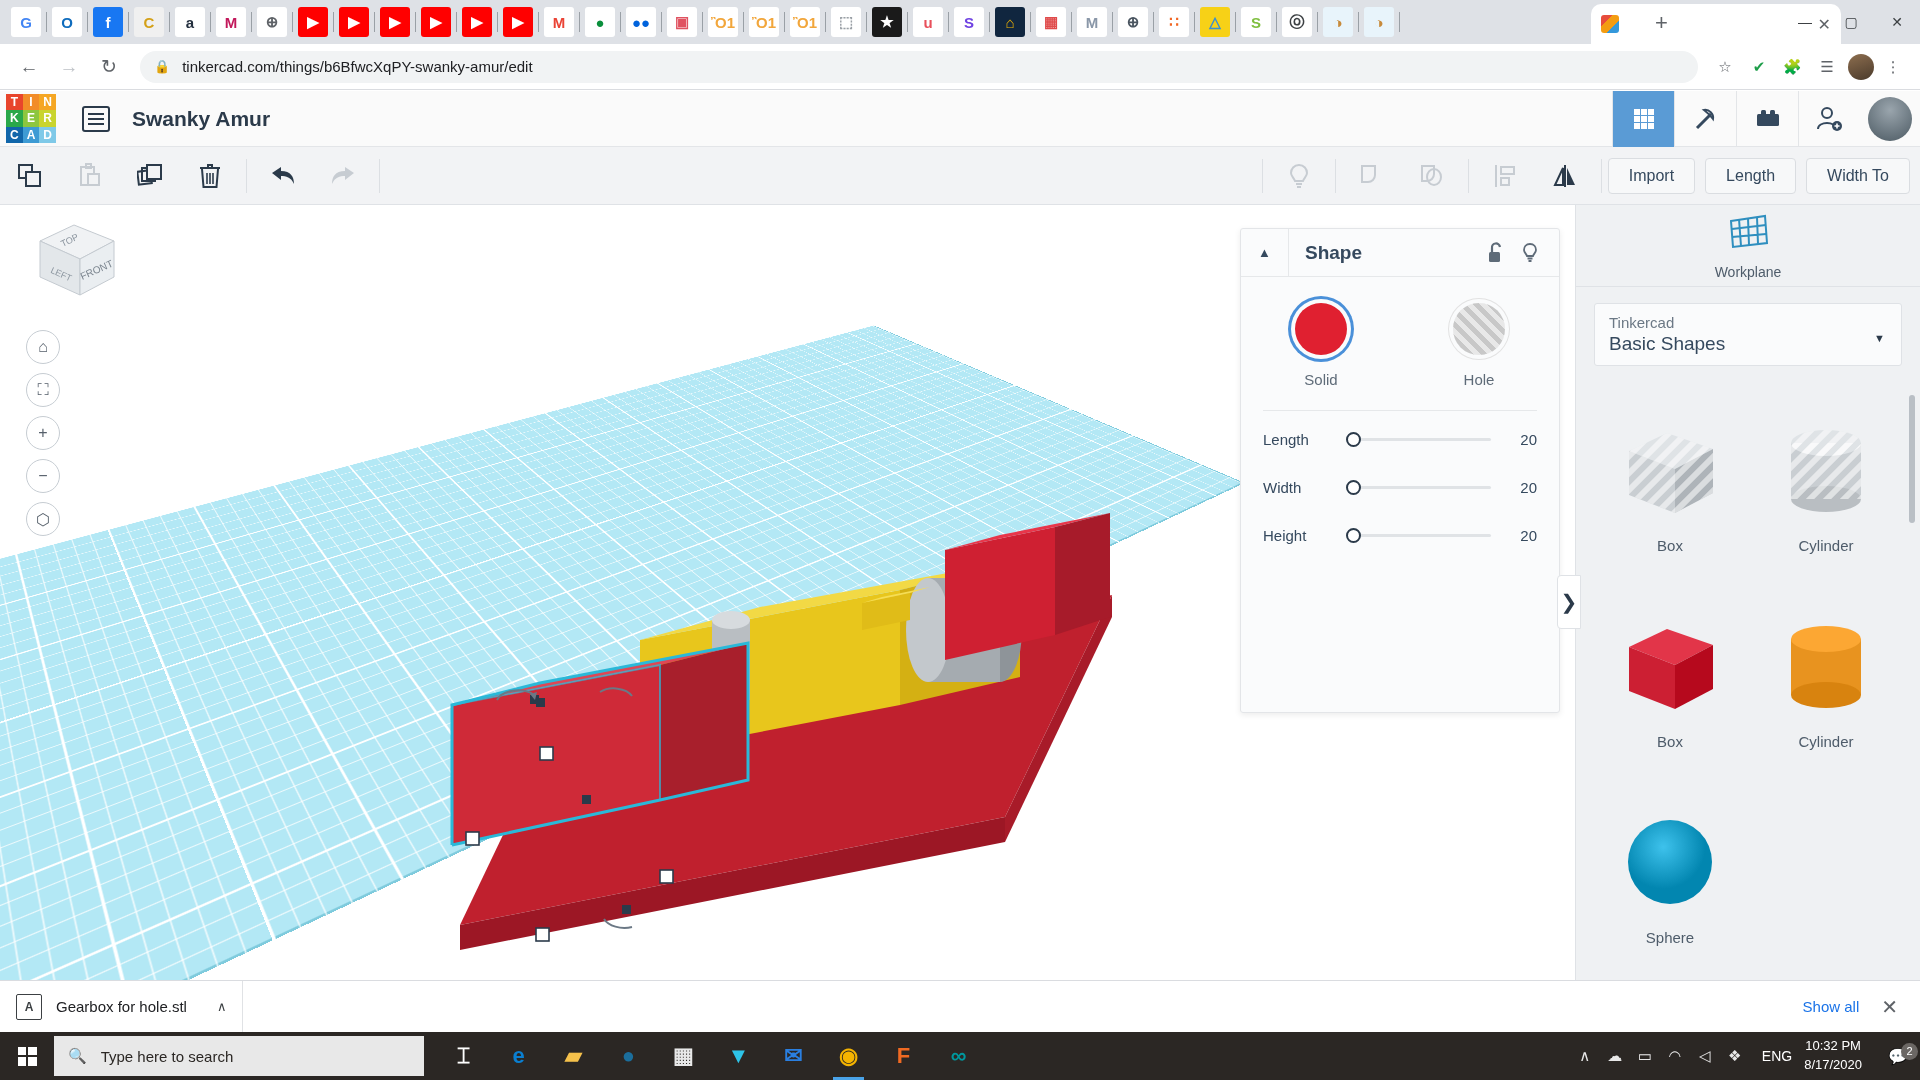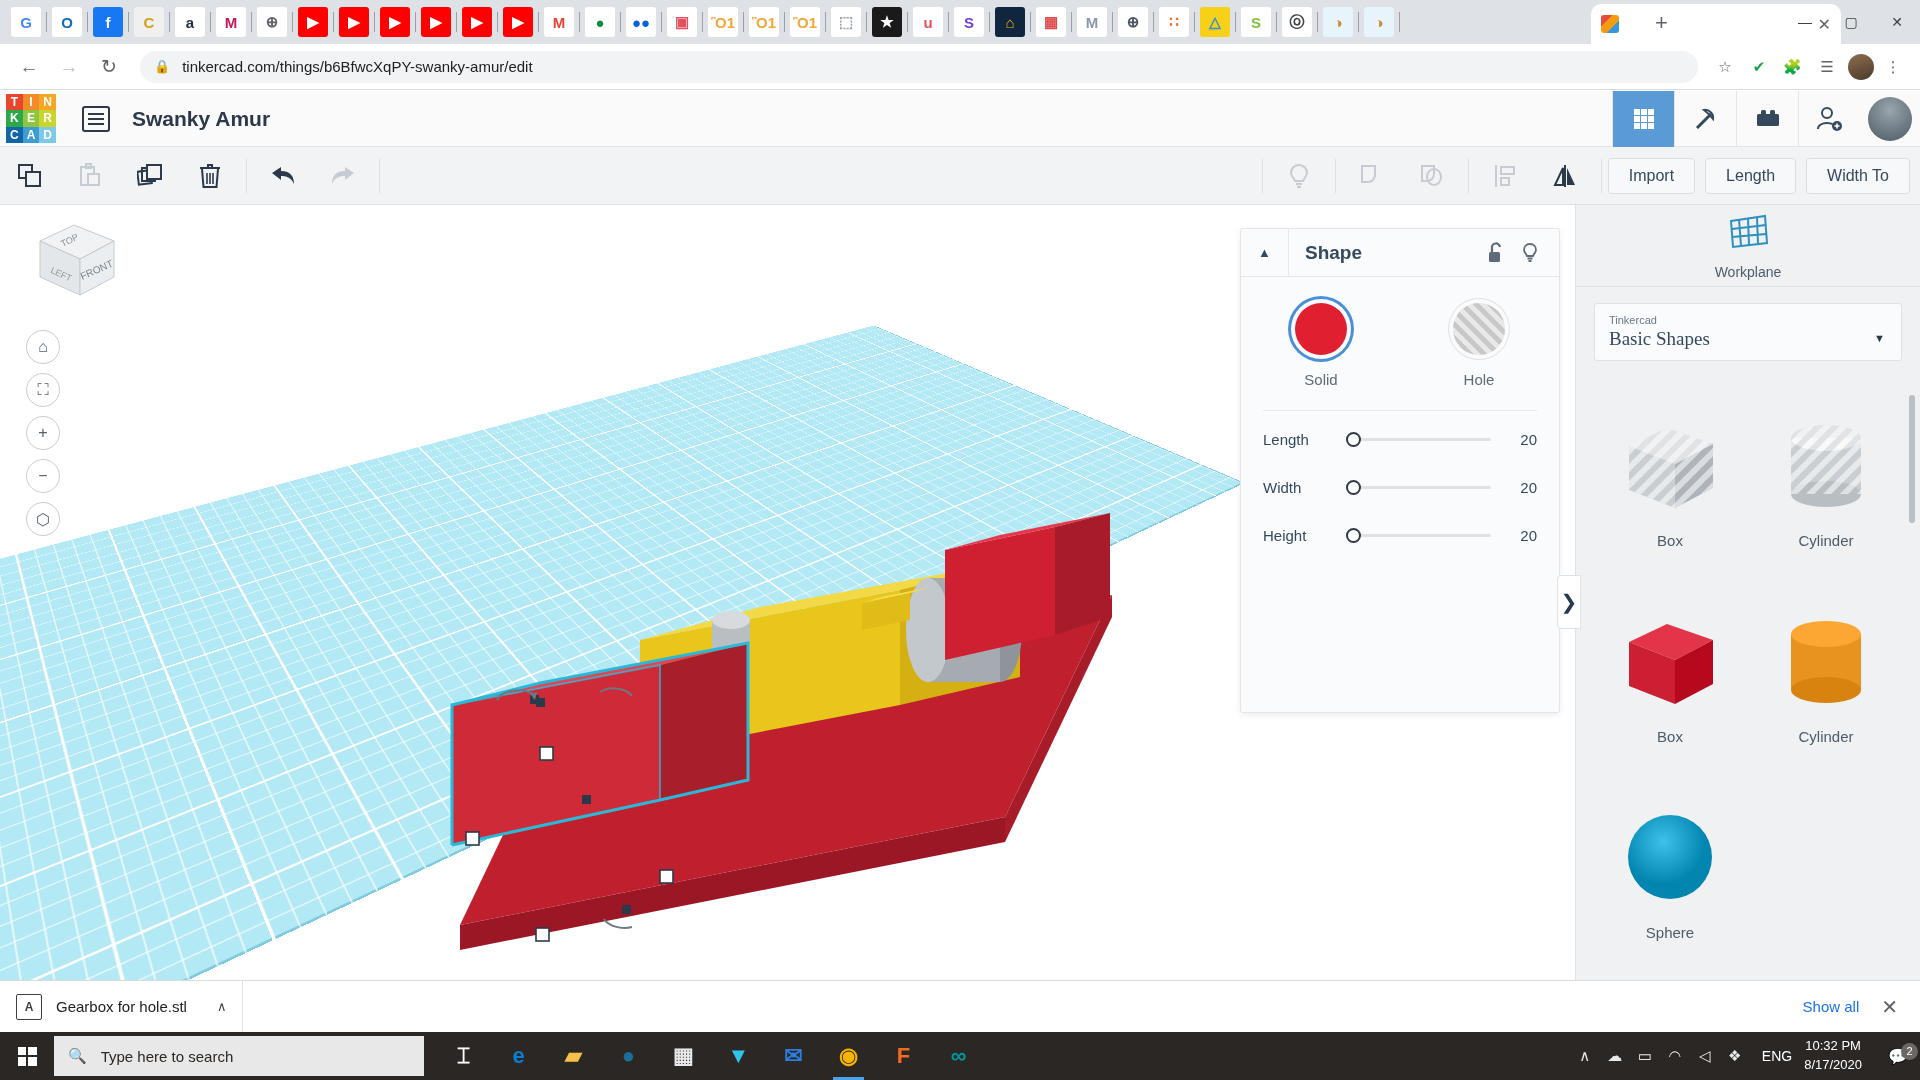--- a/index.html
+++ b/index.html
@@ -150,22 +150,22 @@
   .sl-val { width: 34px; text-align: right; font-size: 15px; color: #35495e; }
 
   
   .rsidebar { position: absolute; left: 1575px; top: 205px; width: 345px; height: 775px;
               background: #eff1f3; border-left: 1px solid #dfe2e6; }
   .rs-tools { display: flex; height: 82px; border-bottom: 1px solid #dfe2e6; }
   .rs-tool { flex: 1; display: flex; flex-direction: column; align-items: center; justify-content: center; gap: 13px; }
   .rs-tool-lbl { font-size: 14px; color: #4e5c6a; }
   .rs-select { margin: 16px 18px; background: #fafbfc; border: 1px solid #dfe2e6; border-radius: 3px;
                padding: 10px 14px; position: relative; }
-  .rs-sel-sub { font-size: 11px; color: #6b7885; }
-  .rs-sel-main { font-size: 19px; color: #35495e; margin-top: 2px; font-family: Liberation Serif, serif; }
+  .rs-sel-sub { font-size: 15px; color: #6b7885; }
+  .rs-sel-main { font-size: 19px; color: #35495e; margin-top: 2px; }
   .rs-caret { position: absolute; right: 16px; top: 28px; color: #2b3a4a; font-size: 11px; }
   .shapegrid { display: grid; grid-template-columns: 1fr 1fr; gap: 4px; padding: 6px 18px; }
   .shapecell { height: 192px; display: flex; flex-direction: column; align-items: center; justify-content: center; }
   .shape-lbl { margin-top: 12px; font-size: 15px; color: #4e5c6a; }
   .rs-scroll { position: absolute; right: 5px; top: 190px; width: 6px; height: 128px;
                background: #b9bfc5; border-radius: 3px; }
   .panel-handle { position: absolute; left: 1557px; top: 575px; width: 24px; height: 54px;
                   background: #fff; border: 1px solid #dfe2e6; border-radius: 4px 0 0 4px;
                   display: flex; align-items: center; justify-content: center;
                   font-size: 20px; color: #2b3a4a; }

